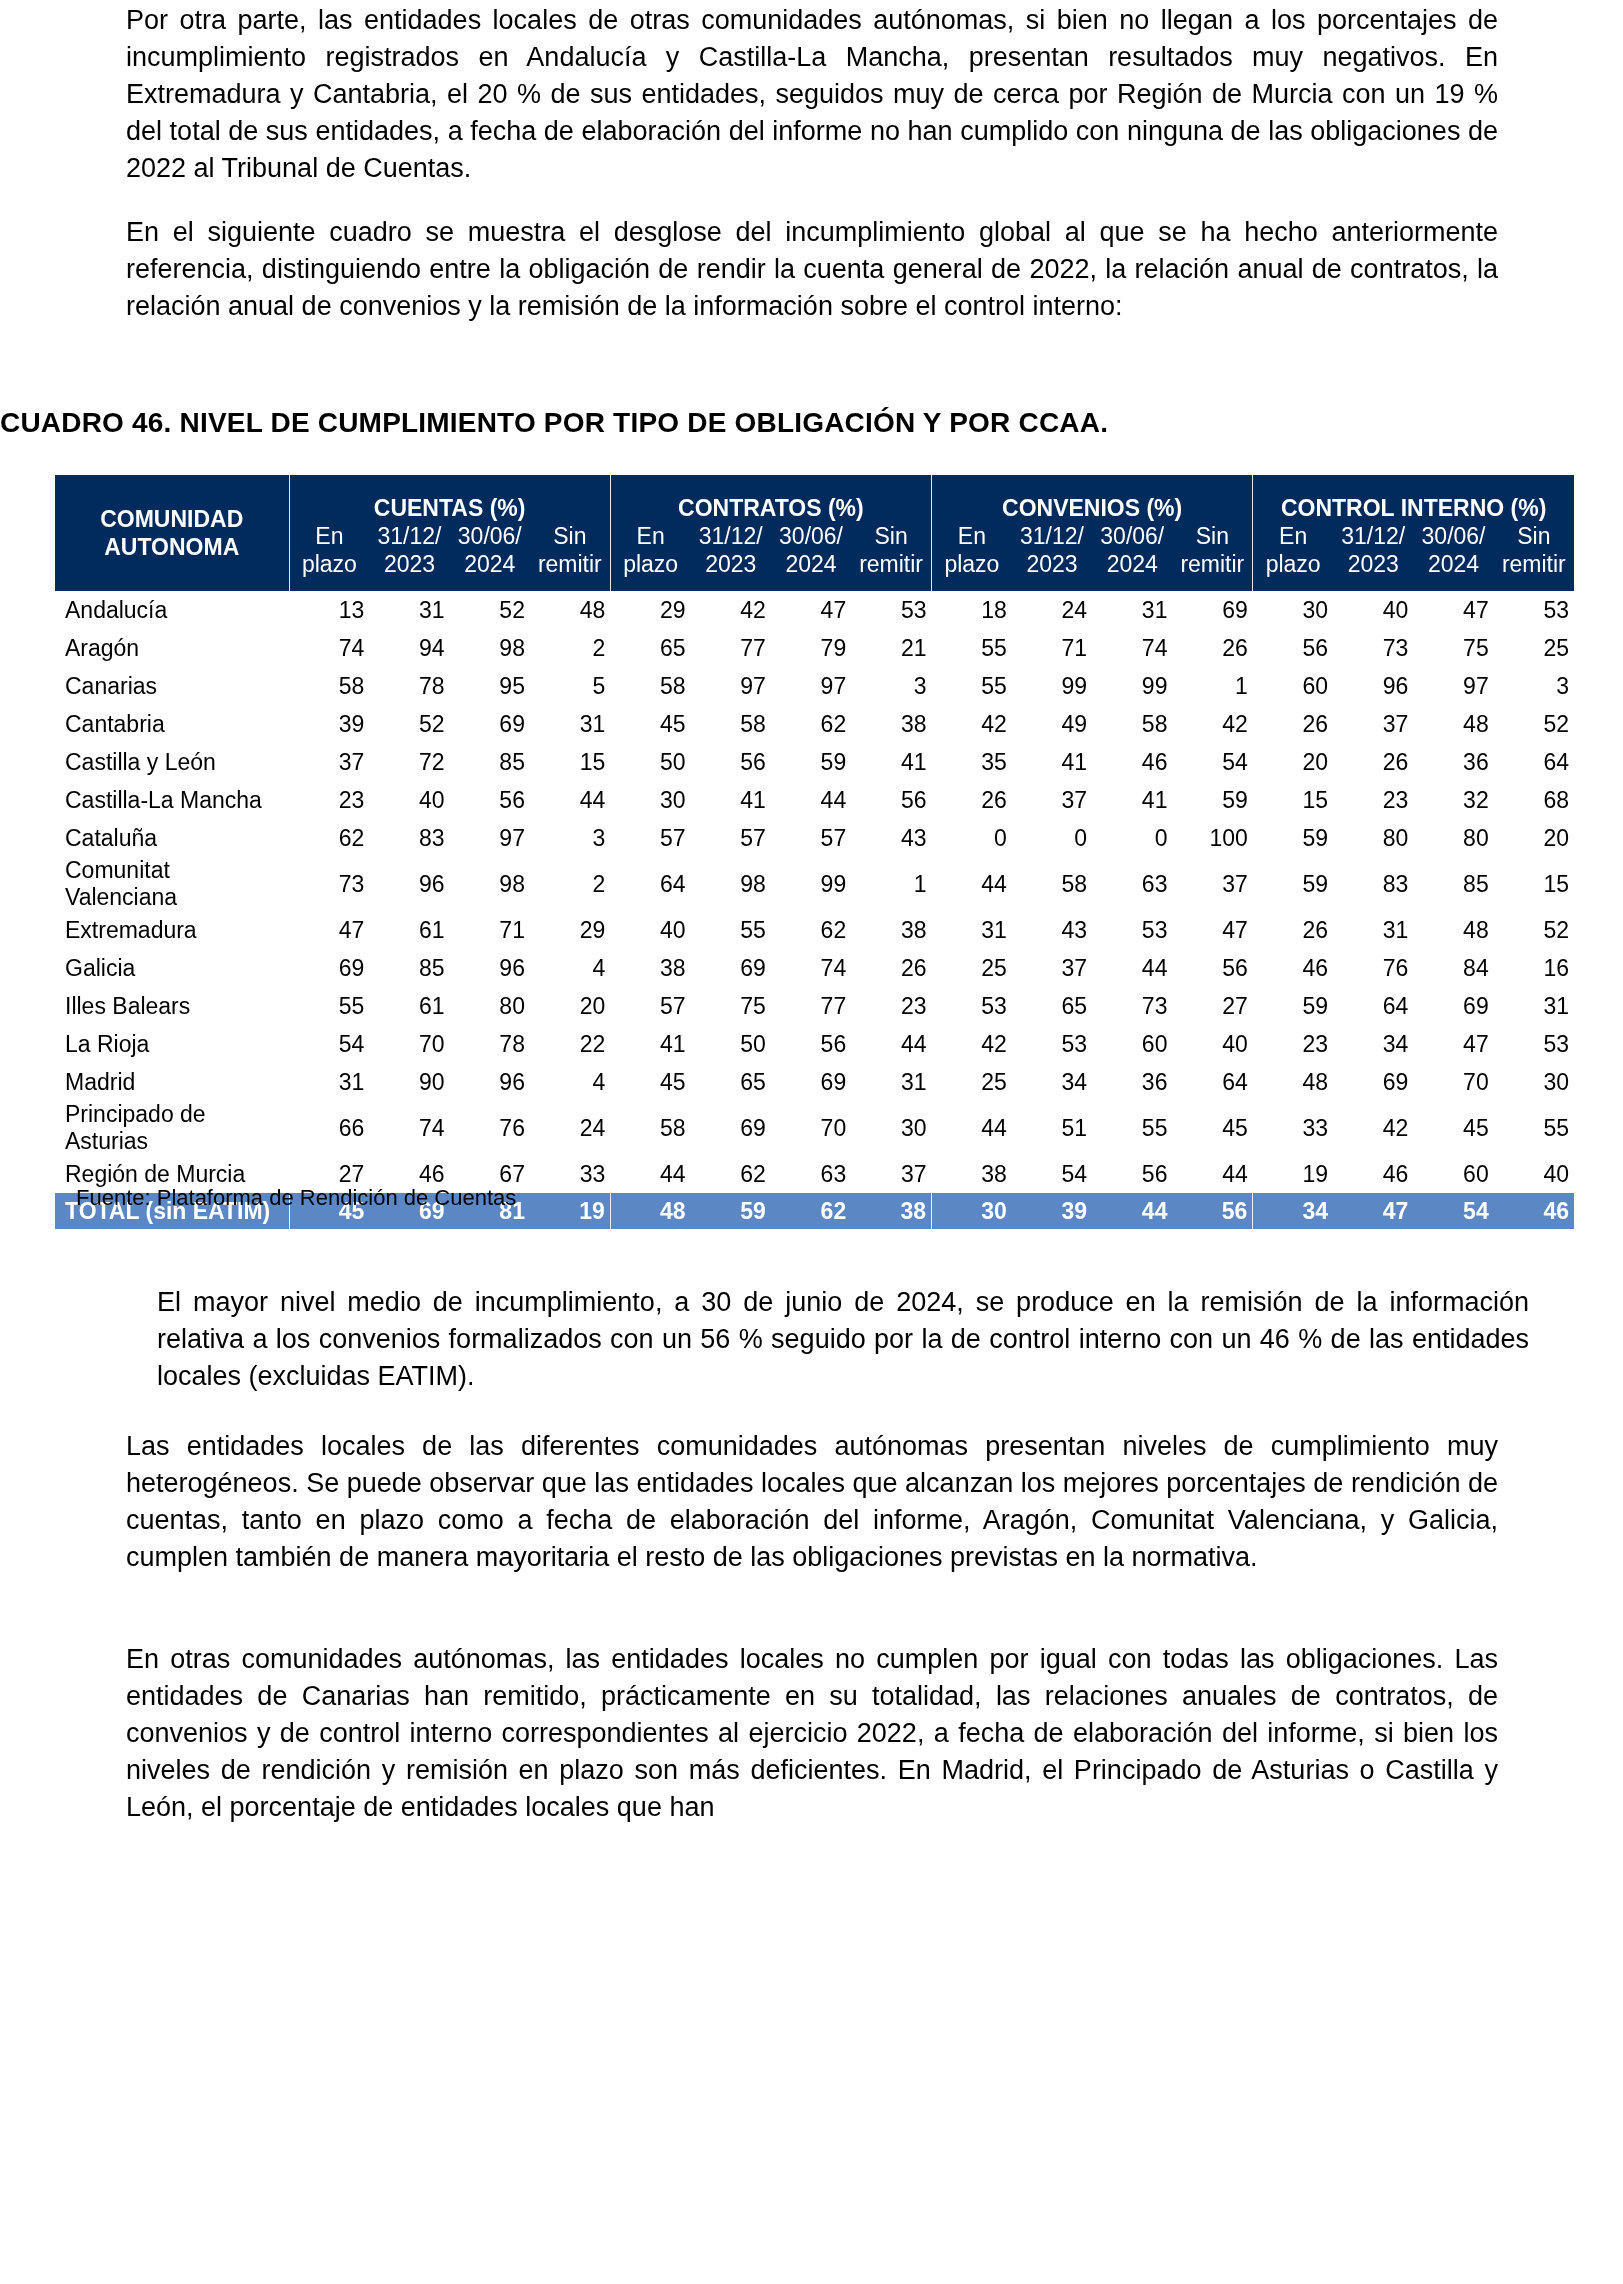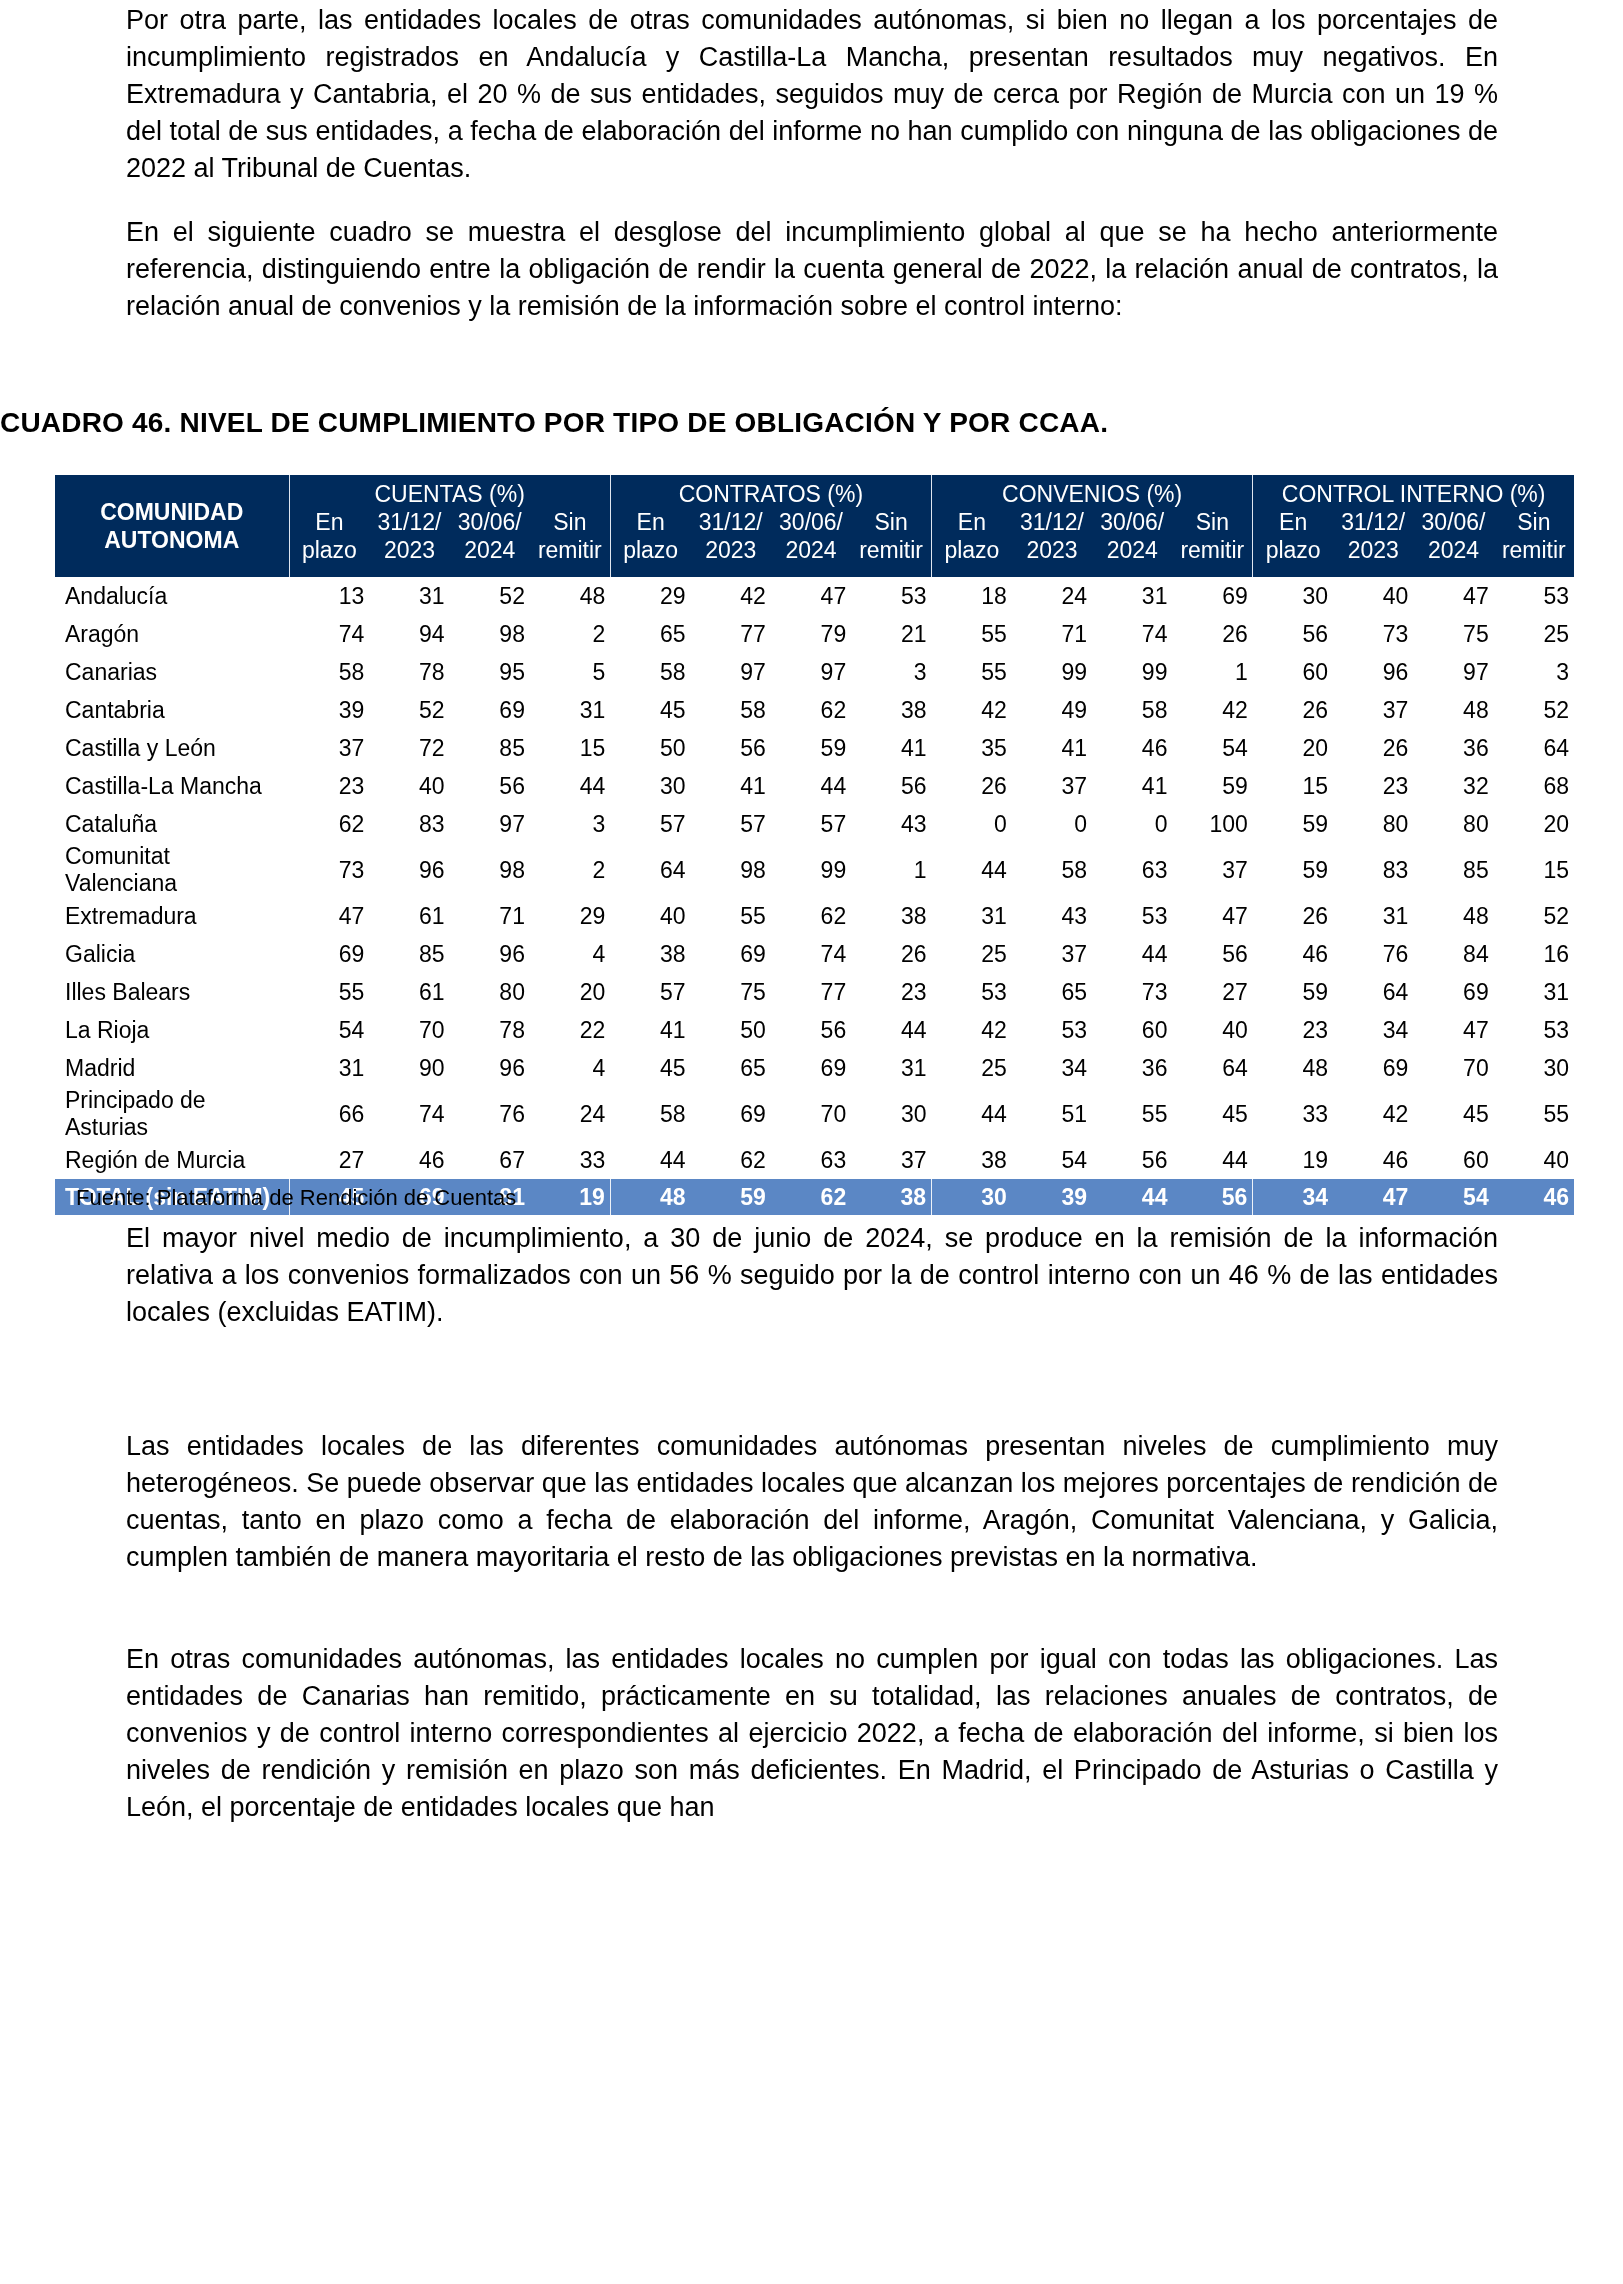--- a/index.html
+++ b/index.html
@@ -1,26 +1,26 @@
 <!DOCTYPE html>
 <html style="font-size:13px"><head>
 <meta charset="utf-8">
 <style>
   html, body { margin:0; padding:0; background:#ffffff; }
   body { width:1623px; height:2284px; position:relative; font-family:"Liberation Sans", sans-serif; color:#000; }
   .para { position:absolute; left:126px; width:1372px; font-size:27px; line-height:37px; text-align:justify; margin:0; }
   .p1 { top:1.6px; }
   .p2 { top:214px; }
-  .p3 { top:1220px; }
+  .p3 { top:1284px;margin-left:31px; }
   .p4 { top:1428px; }
   .p5 { top:1641px; }
   .caption { position:absolute; top:407px; left:0; width:1623px; font-weight:bold; font-size:28px; letter-spacing:0.2px; }
   table.t { position:absolute; top:475px; left:55px; width:1519px; border-collapse:collapse; font-size:23px; table-layout:fixed; }
   table.t th { background:#002b5c; color:#fff; font-weight:normal; text-align:center; padding:0; line-height:28px; }
-  table.t th.grp { font-weight:normal; padding-top:5px; }
+  table.t th.grp { font-weight:bold; padding-top:19px; }
   table.t th.comm { font-weight:bold; border-right:1.6px solid #dfe6f0; }
   table.t th.sep, table.t td.sep { border-right:1.6px solid #dfe6f0; }
   table.t th.sub { padding-bottom:13px; }
   table.t td { padding:0 5px; height:38px; text-align:right; }
   table.t td.name { text-align:left; padding-left:10px; }
   table.t tr.total td { background:#5b87c5; color:#fff; font-weight:bold; height:36px; }
   table.t tr.total td.sep { border-right:1.6px solid #eef2f8; }
   .source { position:absolute; top:1185px; left:76px; font-size:22px; }
 </style>
 </head>

